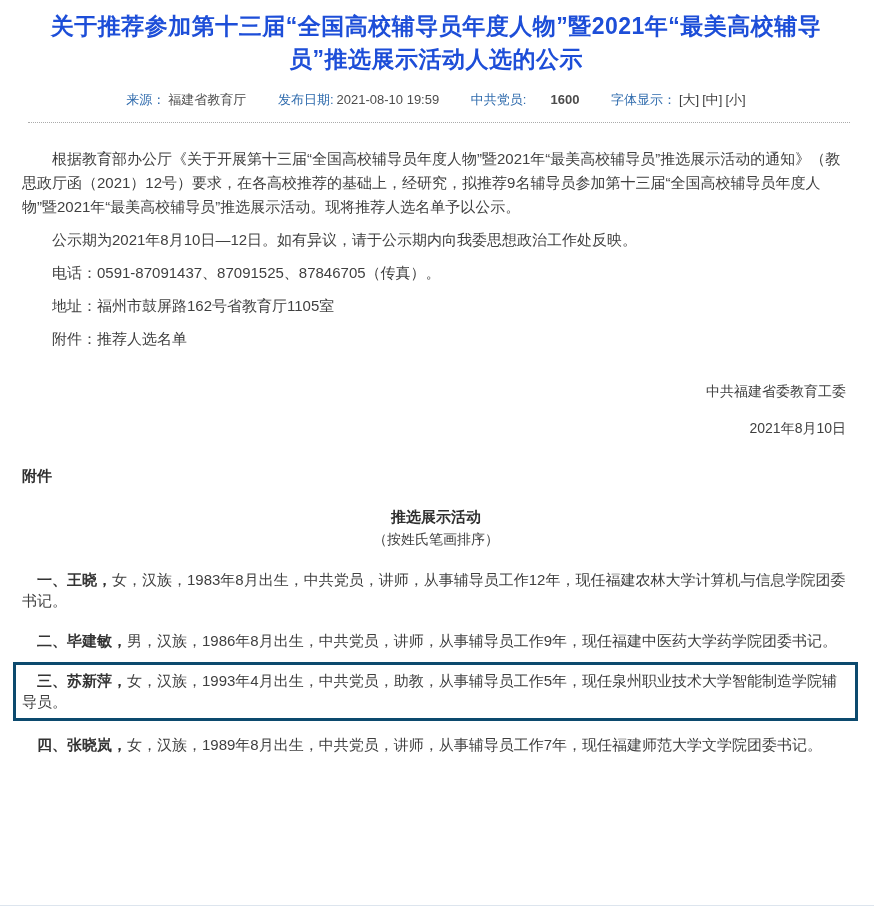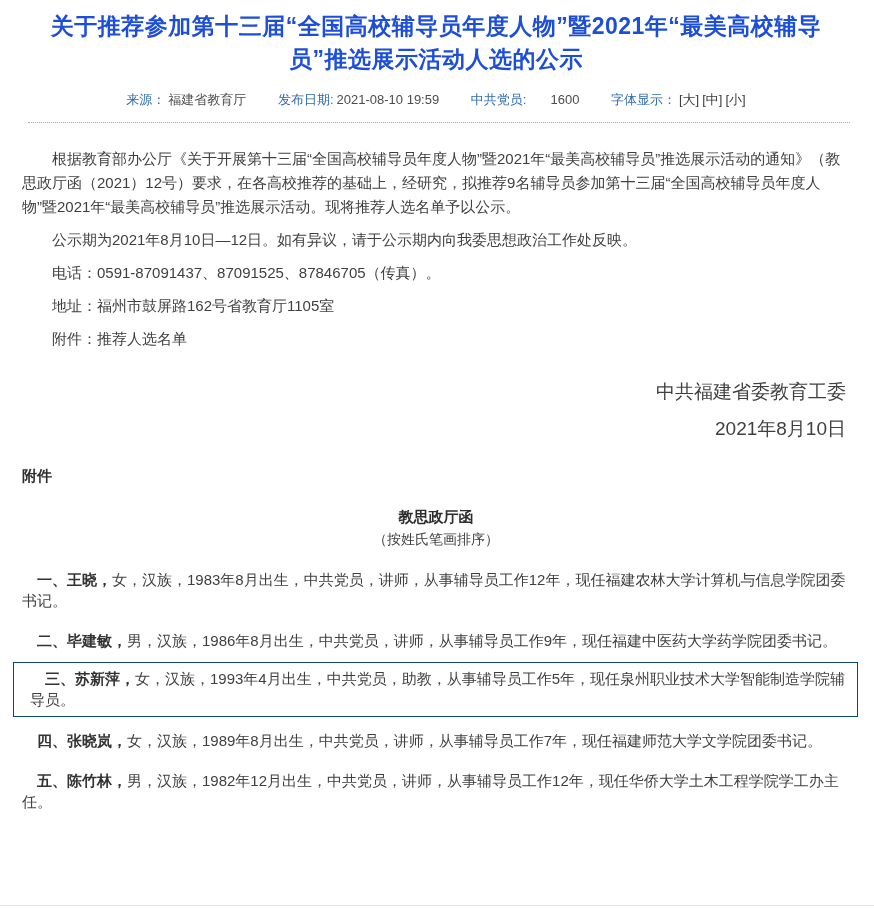--- a/index.html
+++ b/index.html
@@ -26,38 +26,38 @@
   .meta-row{
     margin-top:16px;
     text-align:center;
     font-size:13px;
     color:#4c4c4c;
     white-space:nowrap;
   }
   .meta-group{display:inline-block;margin:0 14px;}
   .meta-label{color:#2f6bad;}
   .meta-value{color:#4c4c4c;margin-left:3px;}
-  .views-value{margin-left:24px;}
+  .views-value{margin-left:24px;font-weight:bold;}
   .font-btn{color:#3c3c3c;cursor:pointer;margin-left:3px;}
 
   .dotted-divider{
     margin:13px 0 0 6px;
     border:none;
     border-top:1px dotted #ababab;
     height:0;
   }
 
   
   .doc-body{margin-top:24px;font-size:15px;color:#3f3f3f;}
   .doc-body p{
     margin:0 0 9px 0;
     line-height:24px;
     text-indent:2em;
   }
-  .sign-block{margin-top:22px;text-align:right;font-size:19px;color:#3f3f3f;padding-right:4px;}
+  .sign-block{margin-top:22px;text-align:right;font-size:14px;color:#3f3f3f;padding-right:4px;}
   .sign-block .sign-line{line-height:37px;}
 
   
   .attachment-label{
     margin-top:20px;
     font-size:15px;
     font-weight:bold;
     color:#2e2e2e;
   }
   .list-title{
@@ -75,22 +75,22 @@
   }
 
   .candidate-list{margin-top:20px;font-size:15px;color:#3f3f3f;}
   .candidate-item{
     line-height:21px;
     margin:0 0 19px 0;
     text-indent:1em;
   }
   .candidate-item .cand-name{font-weight:bold;color:#333333;margin-top:31px;}
   .candidate-item.boxed{
-    border:1px solid #0c4a6e;
-    padding:5px 6px 6px 16px;
+    border:3px solid #0c4a6e;
+    padding:5px 6px 6px 6px;
     margin-left:-9px;
     margin-right:-8px;
     margin-top:-8px;
     margin-bottom:13px;
   }
   .bottom-rule{
     position:absolute;left:0;right:0;bottom:2px;
     border-top:1px solid #dde5ee;
   }
 </style>
@@ -117,27 +117,26 @@
     <p>地址：福州市鼓屏路162号省教育厅1105室</p>
     <p>附件：推荐人选名单</p>
   </div>
 
   <div class="sign-block">
     <div class="sign-line">中共福建省委教育工委</div>
     <div class="sign-line">2021年8月10日</div>
   </div>
 
   <div class="attachment-label">附件</div>
-  <div class="list-title">教思政厅函</div>
+  <div class="list-title">推选展示活动</div>
   <div class="list-subtitle">（按姓氏笔画排序）</div>
 
   <div class="candidate-list">
     <div class="candidate-item"><span class="cand-name">一、王晓，</span><span>女，汉族，1983年8月出生，中共党员，讲师，从事辅导员工作12年，现任福建农林大学计算机与信息学院团委书记。</span></div>
     <div class="candidate-item"><span class="cand-name">二、毕建敏，</span><span>男，汉族，1986年8月出生，中共党员，讲师，从事辅导员工作9年，现任福建中医药大学药学院团委书记。</span></div>
     <div class="candidate-item boxed"><span class="cand-name">三、苏新萍，</span><span>女，汉族，1993年4月出生，中共党员，助教，从事辅导员工作5年，现任泉州职业技术大学智能制造学院辅导员。</span></div>
     <div class="candidate-item"><span class="cand-name">四、张晓岚，</span><span>女，汉族，1989年8月出生，中共党员，讲师，从事辅导员工作7年，现任福建师范大学文学院团委书记。</span></div>
-    <div class="candidate-item"><span class="cand-name">五、陈竹林，</span><span>男，汉族，1982年12月出生，中共党员，讲师，从事辅导员工作12年，现任华侨大学土木工程学院学工办主任。</span></div>
     <div class="candidate-item"></div>
 
   </div>
 
   <div class="bottom-rule"></div>
 </div>
 
 </body></html>

